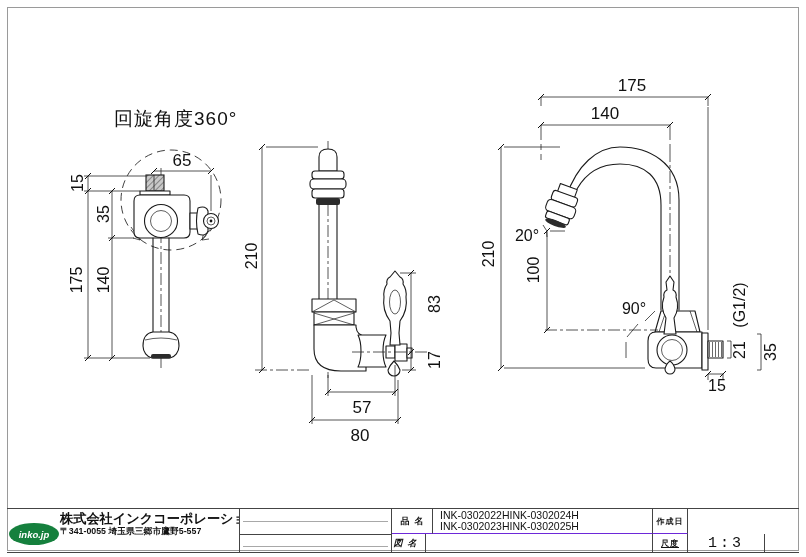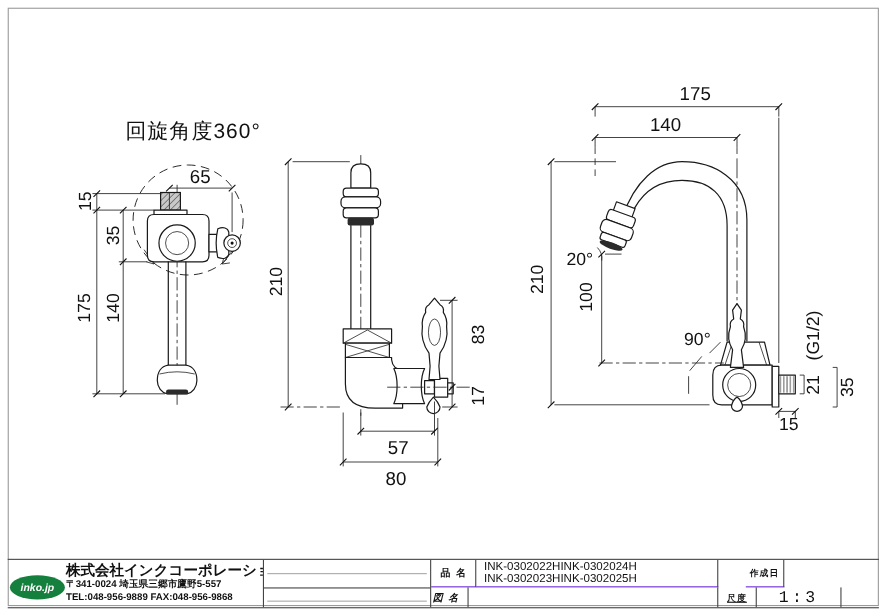--- a/index.html
+++ b/index.html
@@ -176,22 +176,21 @@
     </g>
   </svg>
 
   
   <div class="tb">
 
     <div class="cell" style="left:0;top:0;width:233px;height:43px;">
       <div class="logo">inko.jp</div>
       <div class="company">
         <div class="cname">株式会社インクコーポレーション</div>
-        <div class="caddr">〒341-0024 埼玉県三郷市鷹野5-557</div>
-        <div class="caddr">TEL:048-956-9889  FAX:048-956-9868</div>
+        <div class="caddr">〒341-0055 埼玉県三郷市鷹野5-557</div>
       </div>
     </div>
 
     <div class="cell" style="left:233px;top:0;width:152px;height:43px;">
       <div class="grayline" style="left:3px;right:3px;top:12px;"></div>
       <div class="blackline" style="left:0;right:0;top:25px;"></div>
       <div class="grayline" style="left:3px;right:3px;top:37px;"></div>
     </div>
 
     <div class="cell rb lbl lbl2" style="left:385px;top:0;width:41px;height:25px;">品名</div>
@@ -201,21 +200,21 @@
           <div>INK-0302022H</div>
           <div>INK-0302023H</div>
         </div>
         <div>
           <div>INK-0302024H</div>
           <div>INK-0302025H</div>
         </div>
       </div>
     </div>
 
-    <div class="cell rb lbl lbl3" style="left:671px;top:0;width:35px;height:25px;font-family:Liberation Serif, serif;">作成日</div>
+    <div class="cell rb lbl lbl3" style="left:646px;top:0;width:35px;height:25px;font-family:Liberation Serif, serif;">作成日</div>
 
     <div class="cell lbl lbl2" style="left:378px;top:25px;width:41px;height:18px;font-style:italic;">図名</div>
     <div class="cell" style="left:426px;top:25px;width:220px;height:18px;"></div>
 
     <div class="cell lbl lbl3" style="left:646px;top:25px;width:35px;height:18px;text-decoration:underline;">尺度</div>
     <div class="cell scaleval" style="left:681px;top:25px;width:77px;height:18px;font-family:Liberation Mono, monospace;">1:3</div>
 
     <div class="cell" style="left:758px;top:0;width:34px;height:43px;border-right:none;"></div>
   </div>
 </div>

